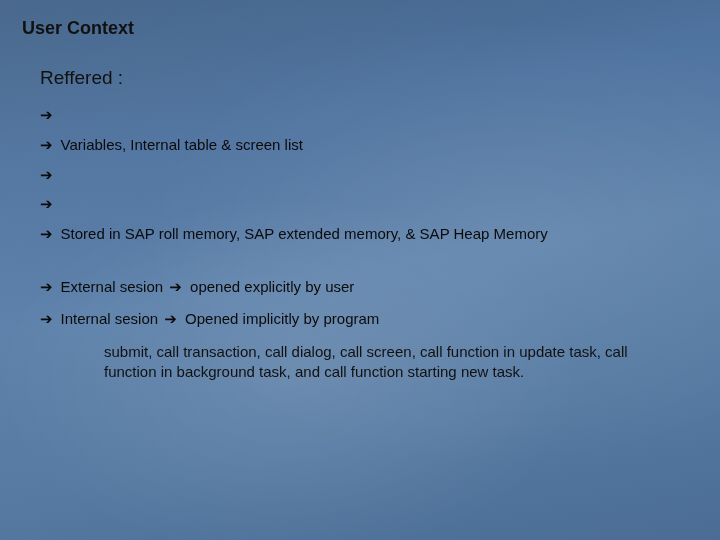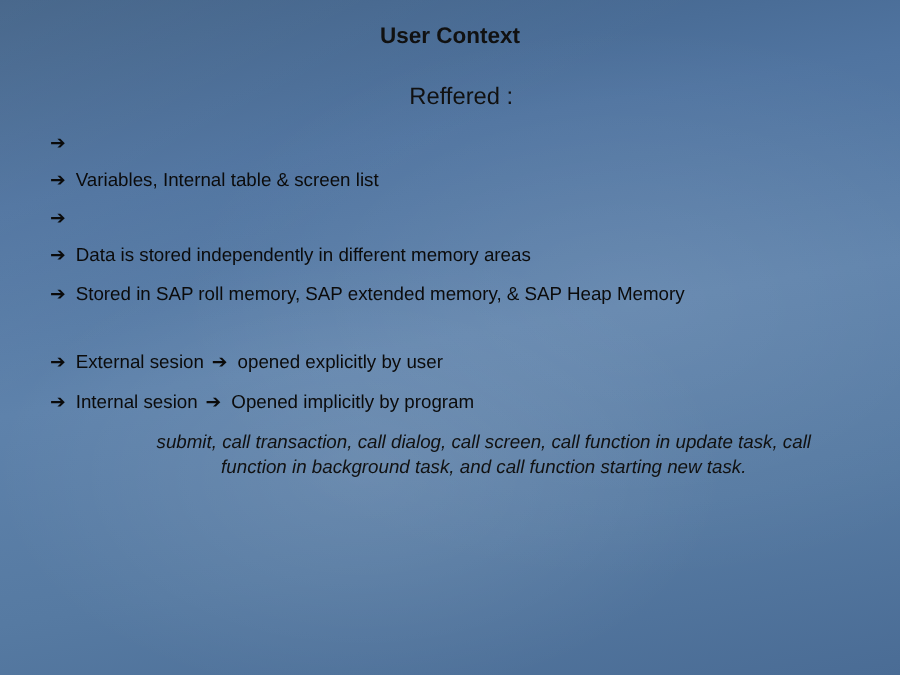--- a/index.html
+++ b/index.html
@@ -12,21 +12,20 @@
       linear-gradient(150deg, rgba(255,255,255,0.06) 0%, rgba(255,255,255,0) 35%),
       linear-gradient(170deg, #3e5f85 0%, #5074a0 25%, #5e82ab 50%, #567aa2 75%, #4a6c95 100%);
     color: #111;
     position: relative;
   }
   .slide {
     width: 720px;
     height: 484px;
     padding: 18px 22px 20px 22px;
     position: relative;
-    text-align: center;
   }
   .title {
     font-size: 18px;
     font-weight: bold;
     margin-bottom: 28px;
     color: #111;
   }
   .sect {
     margin-left: 18px;
   }
@@ -50,21 +49,20 @@
     flex: 0 0 auto;
   }
   .arrow-inline {
     padding: 0 4px 0 2px;
     color: #0b0b0b;
   }
   .gap { height: 22px; }
   .italic-block {
     margin-left: 82px;
     margin-right: 28px;
-    font-style: italic;
     font-size: 15px;
     line-height: 1.35;
     color: #111;
   }
 </style>
 </head>
 <body>
 
 <div class="slide">
 
@@ -78,21 +76,20 @@
     </div>
     <div class="bullet-line">
       <span class="arrow">➔</span>
       <span>Variables, Internal table &amp; screen list</span>
     </div>
     <div class="bullet-line">
       <span class="arrow">➔</span>
     </div>
     <div class="bullet-line">
       <span class="arrow">➔</span>
-      <span>Data is stored independently in different memory areas</span>
     </div>
     <div class="bullet-line">
       <span class="arrow">➔</span>
       <span>Stored in SAP roll memory, SAP extended memory, &amp; SAP Heap Memory</span>
     </div>
   </div>
 
   <div class="gap"></div>
 
   <div class="sect">

